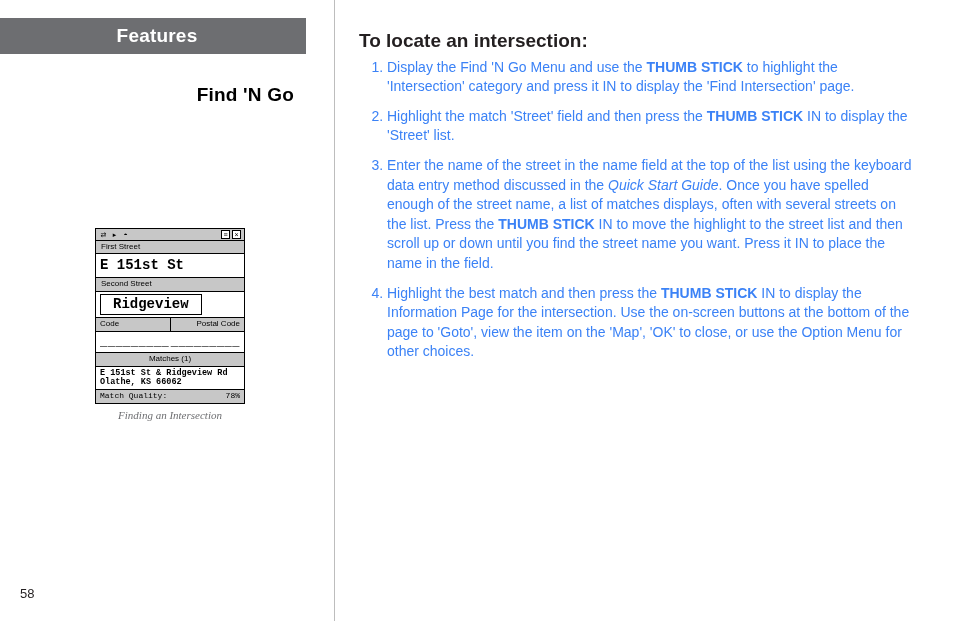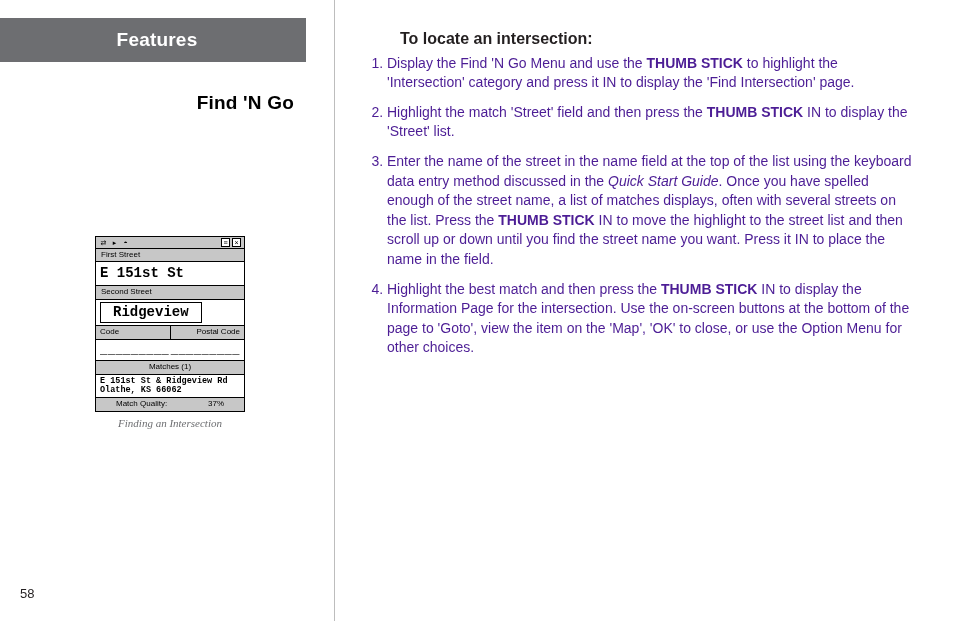--- a/index.html
+++ b/index.html
@@ -21,21 +21,21 @@
   }
   .left-col {
     width: 335px;
     position: relative;
     border-right: 1px solid #bdbdbd;
     padding-bottom: 40px;
   }
   .section-tab {
     background: #6d6e71;
     color: #fff;
-    height: 44px;
+    height: 36px;
     display: flex;
     align-items: center;
     justify-content: center;
     font-weight: 600;
     font-size: 19px;
     margin: 18px 28px 0 0;
     letter-spacing: 0.2px;
     padding-left: 8px;
   }
   .section-title {
@@ -125,50 +125,49 @@
     border-bottom: 1px solid #000;
     padding: 2px 4px;
     font-weight: bold;
     font-family: "Courier New", monospace;
     font-size: 8.5px;
     line-height: 1.1;
     background:#fff;
   }
   .dev-quality {
     background: #c7c7c7;
-    padding: 1px 20px;
-    display:flex; justify-content: space-between;
+    padding: 1px 4px;
+    display:flex; justify-content: space-between; font-family: Liberation Mono, monospace;
   }
   .dev-caption {
     font-style: italic;
     color: #6d6e71;
     font-size: 11px;
     text-align: center;
     margin-top: 4px;
     font-family: "Times New Roman", serif;
   }
   .right-col {
     flex: 1;
     padding: 28px 40px 0 24px;
   }
   .instr-title {
     font-weight: 700;
-    font-size: 16px;
+    font-size: 19px;
     margin-bottom: 4px;
-    margin-left: 41px;
   }
   ol.steps {
     list-style: decimal;
     padding-left: 28px;
   }
   ol.steps li {
     margin-bottom: 10px;
     font-size: 14px;
     line-height: 1.4;
-    color: #4c1d95;
+    color: #3b82f6;
   }
   .bold-inline { font-weight: 700; }
   .italic-inline { font-style: italic; }
   .page-num {
     position: absolute;
     left: 20px;
     bottom: 18px;
     font-size: 13px;
     color: #231f20;
   }
@@ -206,21 +205,21 @@
           <span>_________</span>
           <span>_________</span>
         </div>
         <div class="dev-matches-label">Matches (1)</div>
         <div class="dev-match">
           <div>E 151st St &amp; Ridgeview Rd</div>
           <div>Olathe, KS 66062</div>
         </div>
         <div class="dev-quality">
           <span>Match Quality:</span>
-          <span>37%</span>
+          <span>78%</span>
         </div>
       </div>
       <div class="dev-caption">Finding an Intersection</div>
     </div>
 
     <div class="page-num">58</div>
   </div>
 
   <div class="right-col">
     <div class="instr-title">To locate an intersection:</div>

